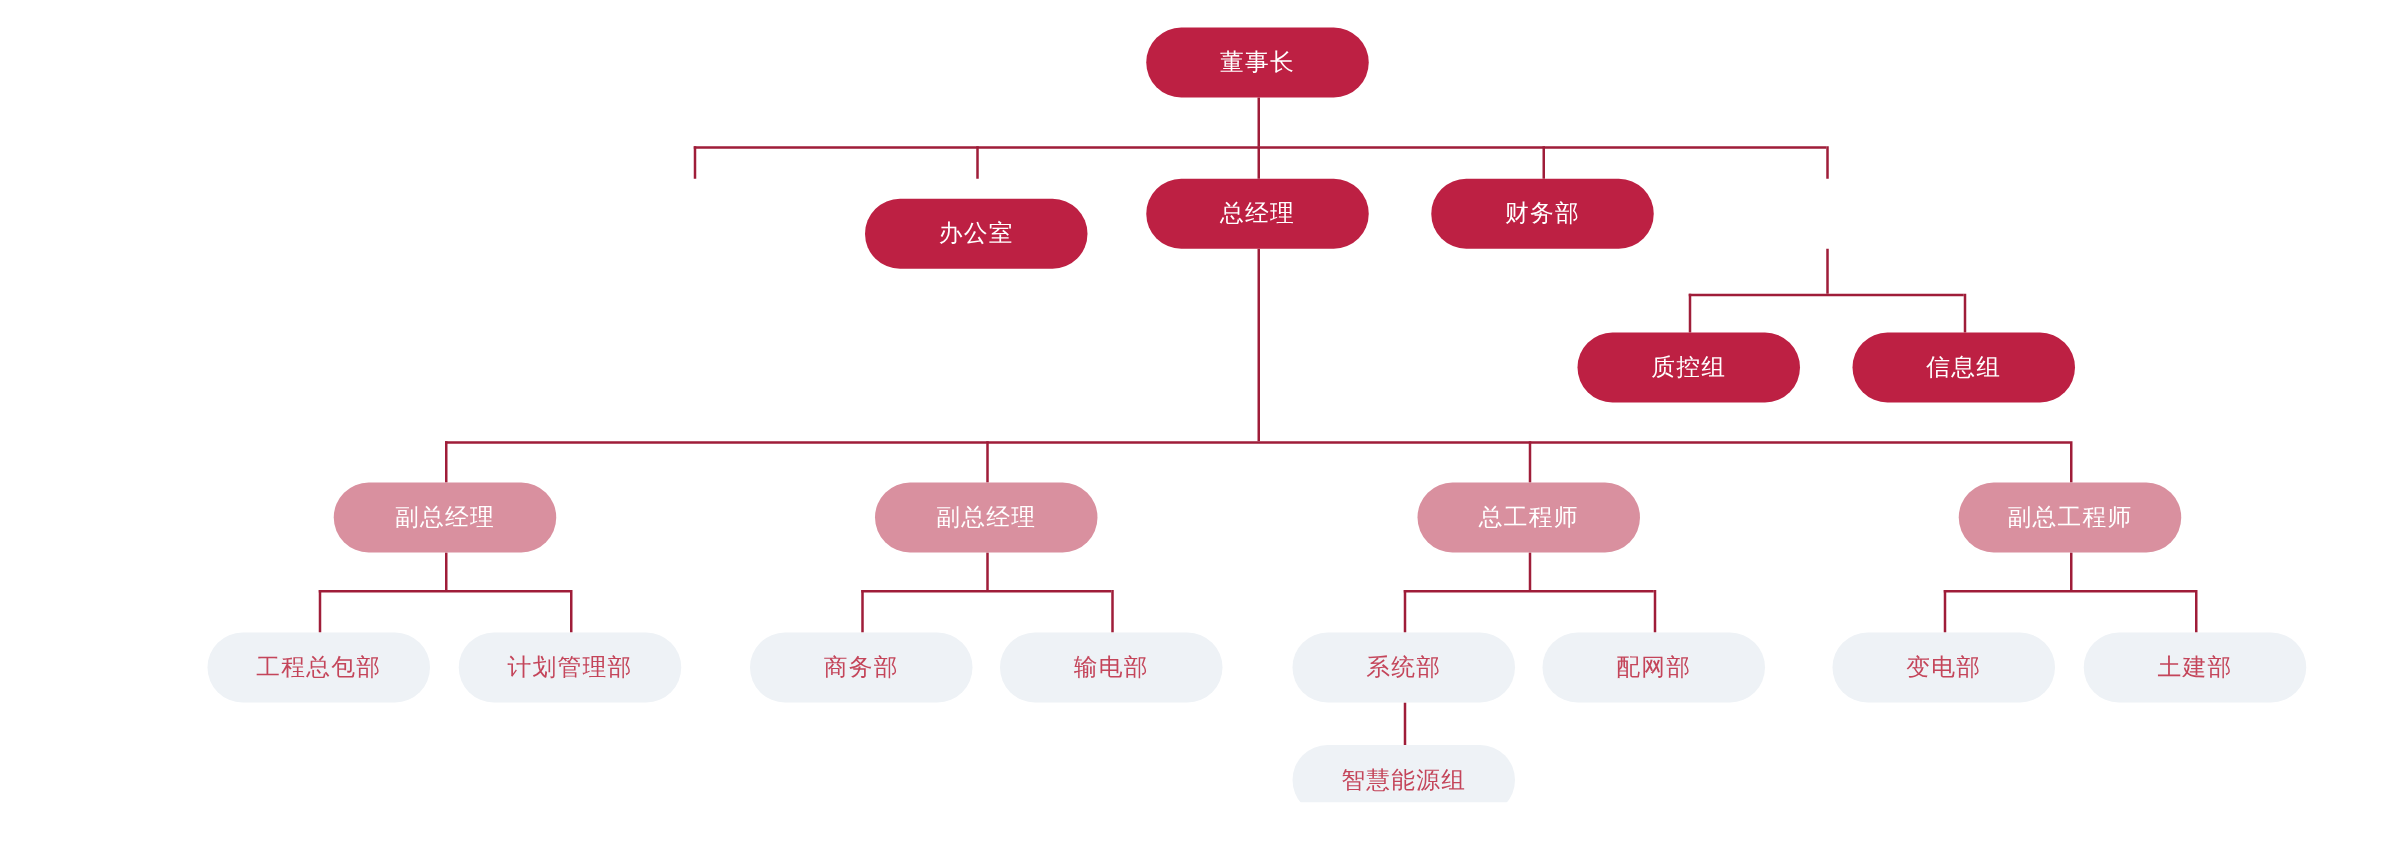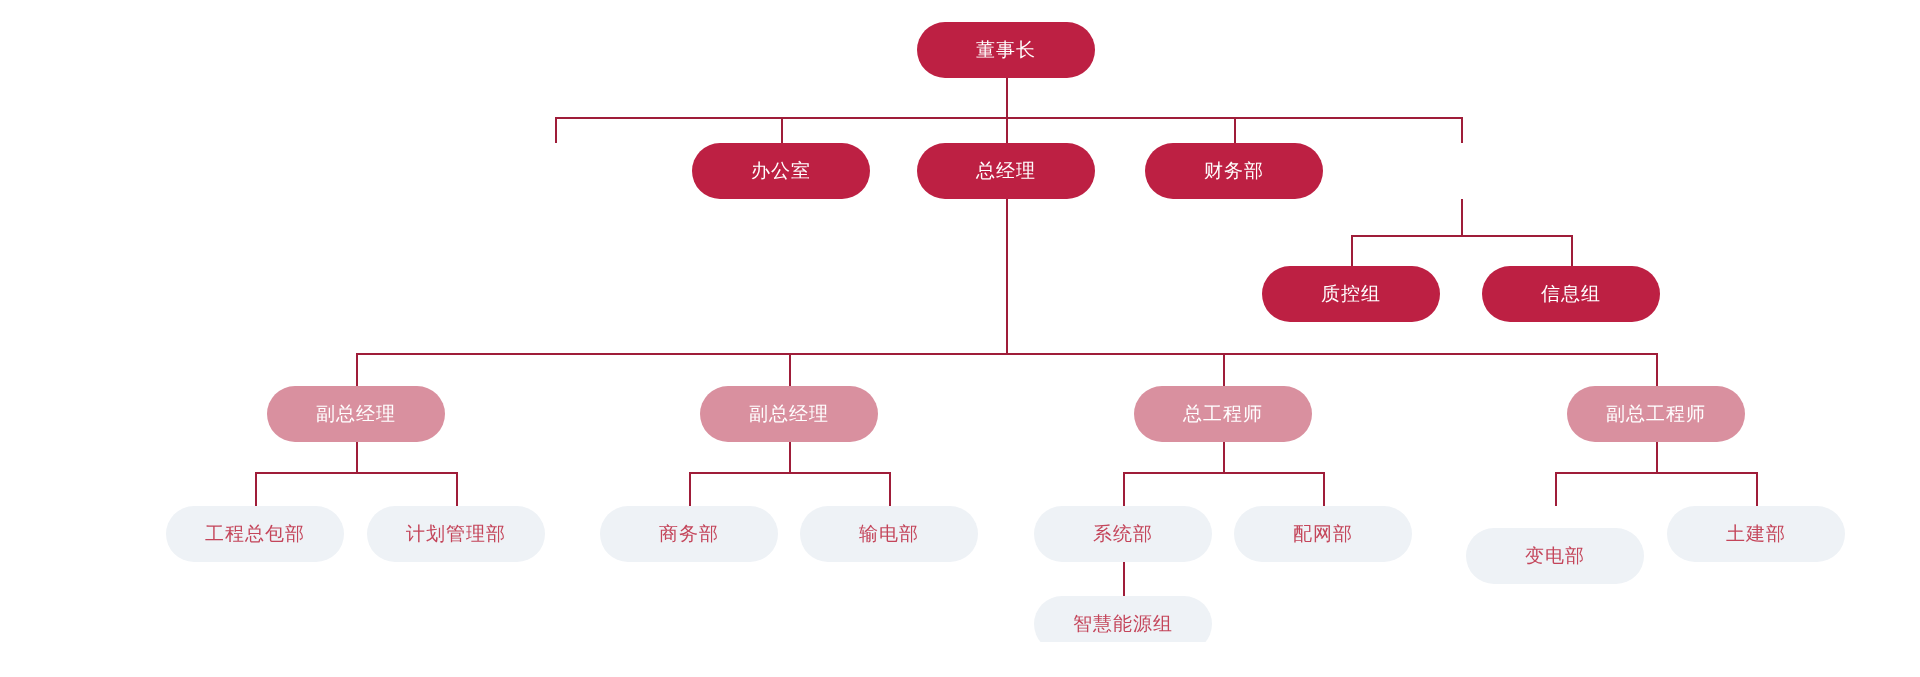--- a/index.html
+++ b/index.html
@@ -83,21 +83,21 @@
     <div class="seg v" style="left: 641px; top: 472px; height: 34px;"></div>
     <div class="seg v" style="left: 841px; top: 472px; height: 34px;"></div>
     <div class="seg v" style="left: 1075px; top: 472px; height: 34px;"></div>
     <div class="seg v" style="left: 1275px; top: 472px; height: 34px;"></div>
     <div class="seg v" style="left: 1507px; top: 472px; height: 34px;"></div>
     <div class="seg v" style="left: 1708px; top: 472px; height: 34px;"></div>
     <div class="seg v" style="left: 1075px; top: 562px; height: 34px;"></div>
     <div class="node primary" style="left: 869px; top: 22px;">
       <span>董事长</span>
     </div>
-    <div class="node primary" style="left: 644px; top: 143px;">
+    <div class="node primary" style="left: 644px; top: 159px;">
       <span>办公室</span>
     </div>
     <div class="node primary" style="left: 869px; top: 143px;">
       <span>总经理</span>
     </div>
     <div class="node primary" style="left: 1097px; top: 143px; justify-content: center;">
       <span>财务部</span>
     </div>
     <div class="node primary" style="left: 1434px; top: 266px;">
       <span>信息组</span>
@@ -128,21 +128,21 @@
     </div>
     <div class="node light" style="left: 752px; top: 506px;">
       <span>输电部</span>
     </div>
     <div class="node light" style="left: 986px; top: 506px;">
       <span>系统部</span>
     </div>
     <div class="node light" style="left: 1186px; top: 506px;">
       <span>配网部</span>
     </div>
-    <div class="node light" style="left: 1418px; top: 528px; text-align: right;">
+    <div class="node light" style="left: 1418px; top: 506px; text-align: right;">
       <span>变电部</span>
     </div>
     <div class="node light" style="left: 1619px; top: 506px;">
       <span>土建部</span>
     </div>
     <div class="node light" style="left: 986px; top: 596px;">
       <span>智慧能源组</span>
     </div>
   </div>
 

